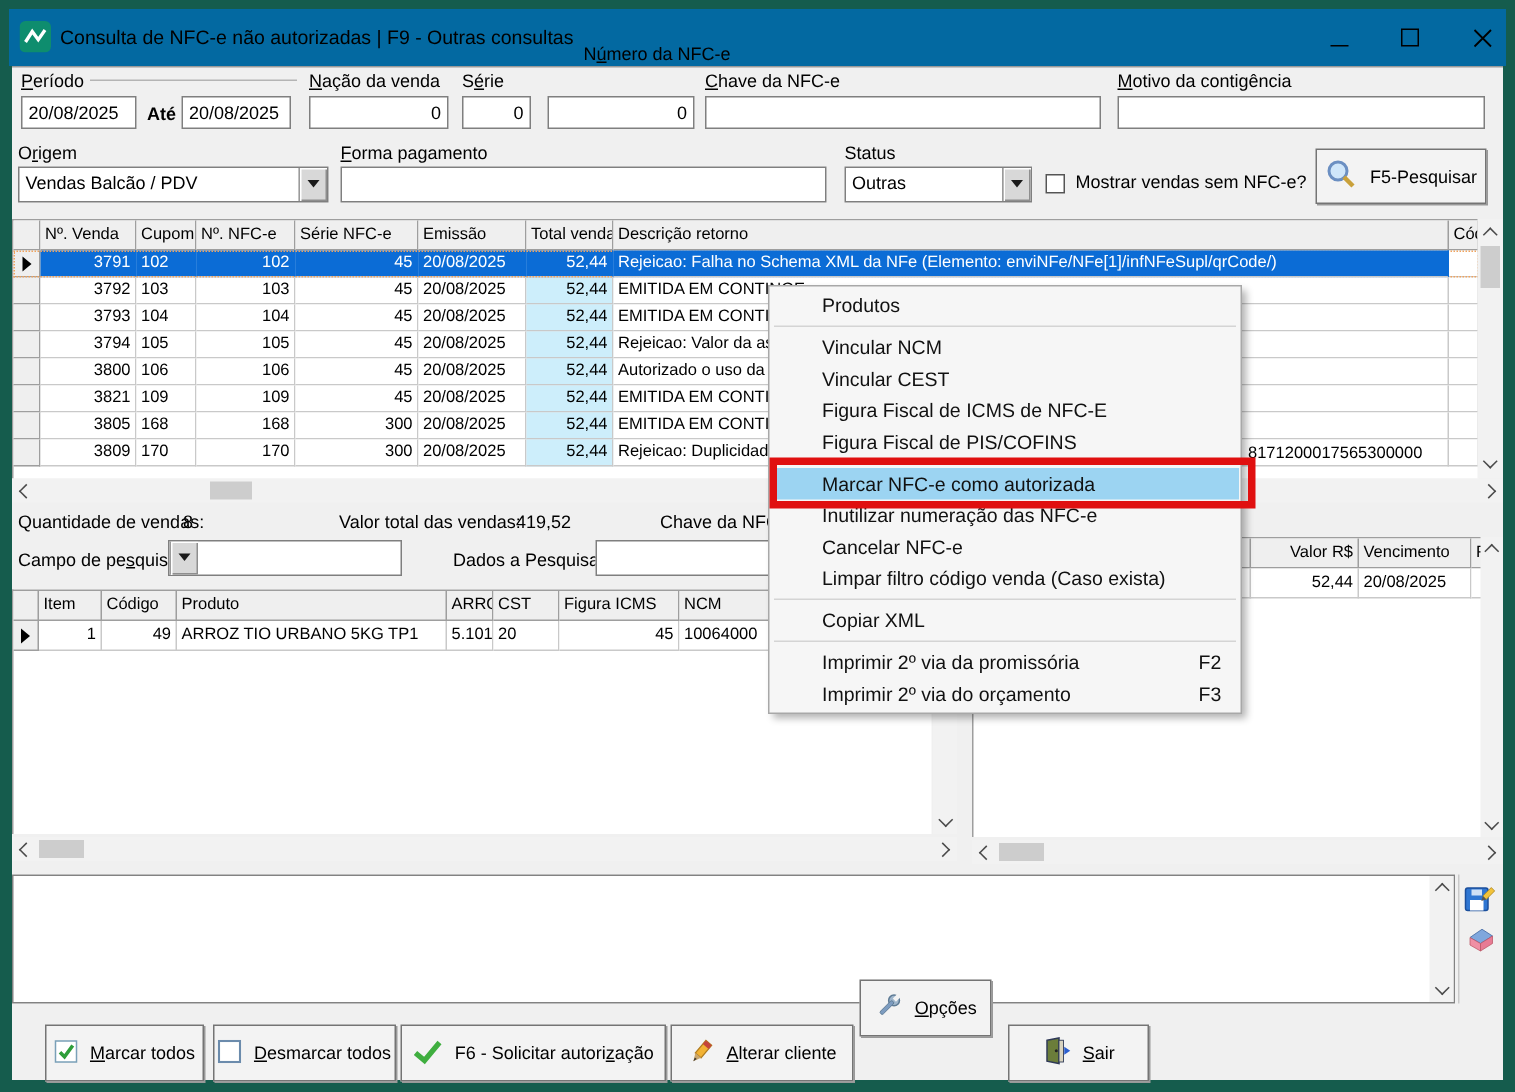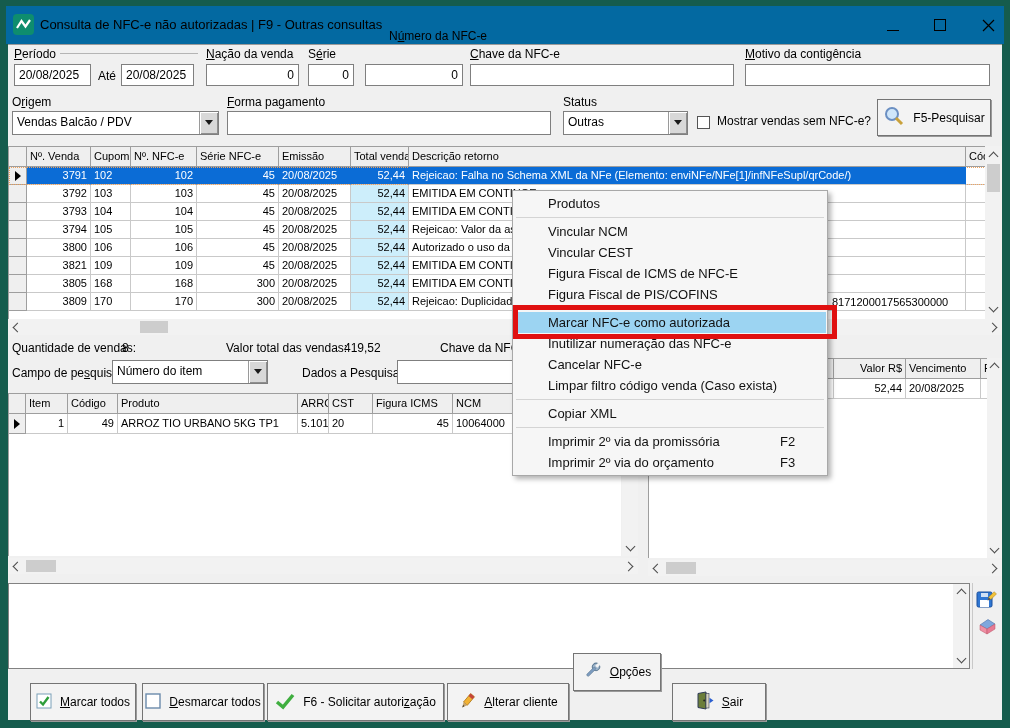--- a/index.html
+++ b/index.html
@@ -28,21 +28,21 @@
   .h20{height:20px;line-height:18px;}
   .iw0{width:17px}.iw1{width:42px}.iw2{width:50px}.iw3{width:180px}.iw4{width:31px}.iw5{width:44px}.iw6{width:80px}.iw7{width:63px}
   .iwf{width:105px;border:none;background:transparent;}
   .pw0{width:185px}.pw1{width:72px}.pw2{width:75px}.pw3{width:8px}
   .sb{position:absolute;background:#f2f2f2;}
   .sbt{position:absolute;background:#cdcdcd;}
   .cv{position:absolute;width:6px;height:6px;border-left:1px solid #4a4a4a;border-bottom:1px solid #4a4a4a;}
   .cvl{transform:rotate(45deg)}.cvr{transform:rotate(225deg)}.cvu{transform:rotate(135deg)}.cvd{transform:rotate(-45deg)}
   .trir{width:0;height:0;border-left:6px solid #000;border-top:5px solid transparent;border-bottom:5px solid transparent;}
   #ctxmenu{position:absolute;left:512px;top:190px;width:316px;background:#f6f6f6;border:1px solid #a8a8a8;box-shadow:3px 3px 5px rgba(0,0,0,.3);padding:2px 1px;z-index:50;box-sizing:border-box;}
-  .mi{height:21px;line-height:21px;font-size:13px;padding:0 20px 0 34px;display:flex;white-space:nowrap;color:#111;}
+  .mi{height:21px;line-height:21px;font-size:13px;padding:0 1px 0 34px;display:flex;white-space:nowrap;color:#111;}
   .mi .ml{flex:1;overflow:hidden;}
   .mi .ms{width:26px;}
   .mi.hl{background:#9cd4f2;}
   .msep{height:1px;background:#d4d4d4;margin:3px 2px;}
   #annot{position:absolute;left:513px;top:305px;width:324px;height:34px;border:5px solid #e01010;box-sizing:border-box;z-index:60;pointer-events:none;}
   .memo{position:absolute;background:#fff;border:1px solid #828282;box-sizing:border-box;}
   .glyphline{width:12px;height:1px;background:#000;margin-top:10px;}
   .glyphsq{width:10px;height:10px;border:1px solid #000;}
   .wctl{position:absolute;width:30px;height:26px;display:flex;align-items:center;justify-content:center;}
 </style>
@@ -70,21 +70,21 @@
     <svg width="13" height="13">
         <path d="M1 1 L12 12 M12 1 L1 12" stroke="#000" stroke-width="1.2"></path>
       </svg>
   </div>
 
   <div class="abs" style="left:8px;top:44px;width:994px;height:676px;background:#f0f0f0;border-top:1px solid #9a9a9a;box-sizing:border-box;"></div>
 
   <span class="lbl" style="left:14px;top:47px;"><span></span><span class="u">P</span><span>eríodo</span></span>
   <div class="abs" style="left:60px;top:53px;width:138px;height:1px;background:#b4b4b4;"></div>
   <input class="inp" style="left: 14px; top: 64px; width: 77px; height: 22px;" value="20/08/2025">
-  <span class="lbl" style="left:98px;top:69px;">Até</span>
+  <span class="lbl" style="left:98px;top:69px;font-weight:bold;">Até</span>
   <input class="inp" style="left: 121px; top: 64px; width: 73px; height: 22px;" value="20/08/2025">
 
   <span class="lbl" style="left:206px;top:47px;"><span></span><span class="u">N</span><span>ação da venda</span></span>
   <input class="inp num" style="left: 206px; top: 64px; width: 93px; height: 22px;" value="0">
 
   <span class="lbl" style="left:308px;top:47px;"><span>S</span><span class="u">é</span><span>rie</span></span>
   <input class="inp num" style="left: 308px; top: 64px; width: 46px; height: 22px;" value="0">
 
   <span class="lbl" style="left:365px;top:29px;margin-left:24px;"><span>N</span><span class="u">ú</span><span>mero da NFC-e</span></span>
   <input class="inp num" style="left: 365px; top: 64px; width: 98px; height: 22px;" value="0">
@@ -242,21 +242,20 @@
   </div>
 
   <span class="lbl" style="left:12px;top:341px;">Quantidade de vendas:</span>
   <span class="lbl" style="left:122px;top:341px;">8</span>
   <span class="lbl" style="left:226px;top:341px;">Valor total das vendas:</span>
   <span class="lbl" style="left:344px;top:341px;">419,52</span>
   <span class="lbl" style="left:440px;top:341px;">Chave da NFC-e</span>
 
   <span class="lbl" style="left:12px;top:366px;"><span>Campo de pe</span><span class="u">s</span><span>quisa</span></span>
   <div class="combo" style="left:112px;top:360px;width:156px;height:24px;">
-    <span class="txt">Número do item</span>
     <span class="dbtn">
         <span class="tri"></span>
       </span>
   </div>
   <span class="lbl" style="left:302px;top:366px;">Dados a Pesquisar</span>
   <input class="inp" style="left: 397px; top: 360px; width: 240px; height: 24px;" value="">
 
   <div class="abs" style="left:8px;top:393px;width:613px;height:163px;background:#fff;border-top:1px solid #9e9e9e;border-left:1px solid #9e9e9e;box-sizing:border-box;">
     <div class="grow">
       <div class="gh iw0"></div>

